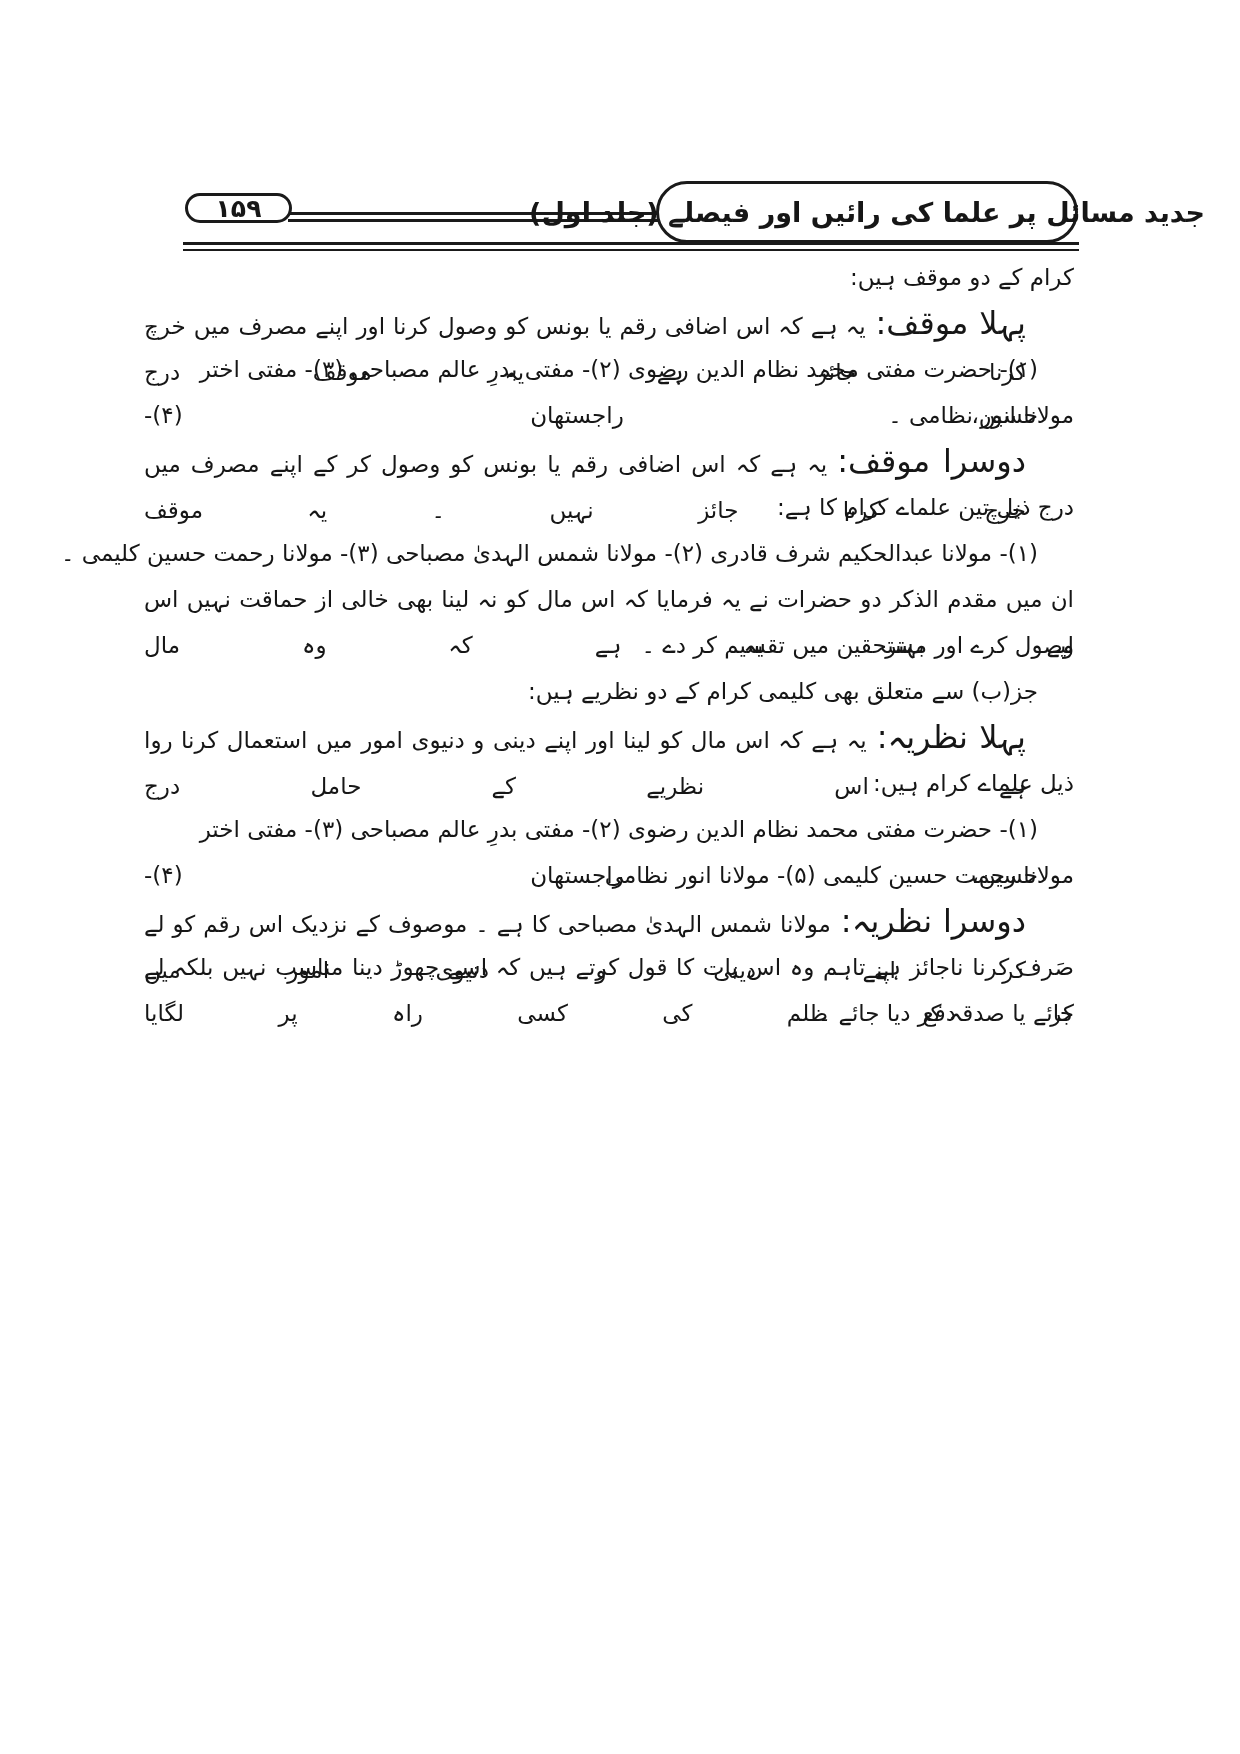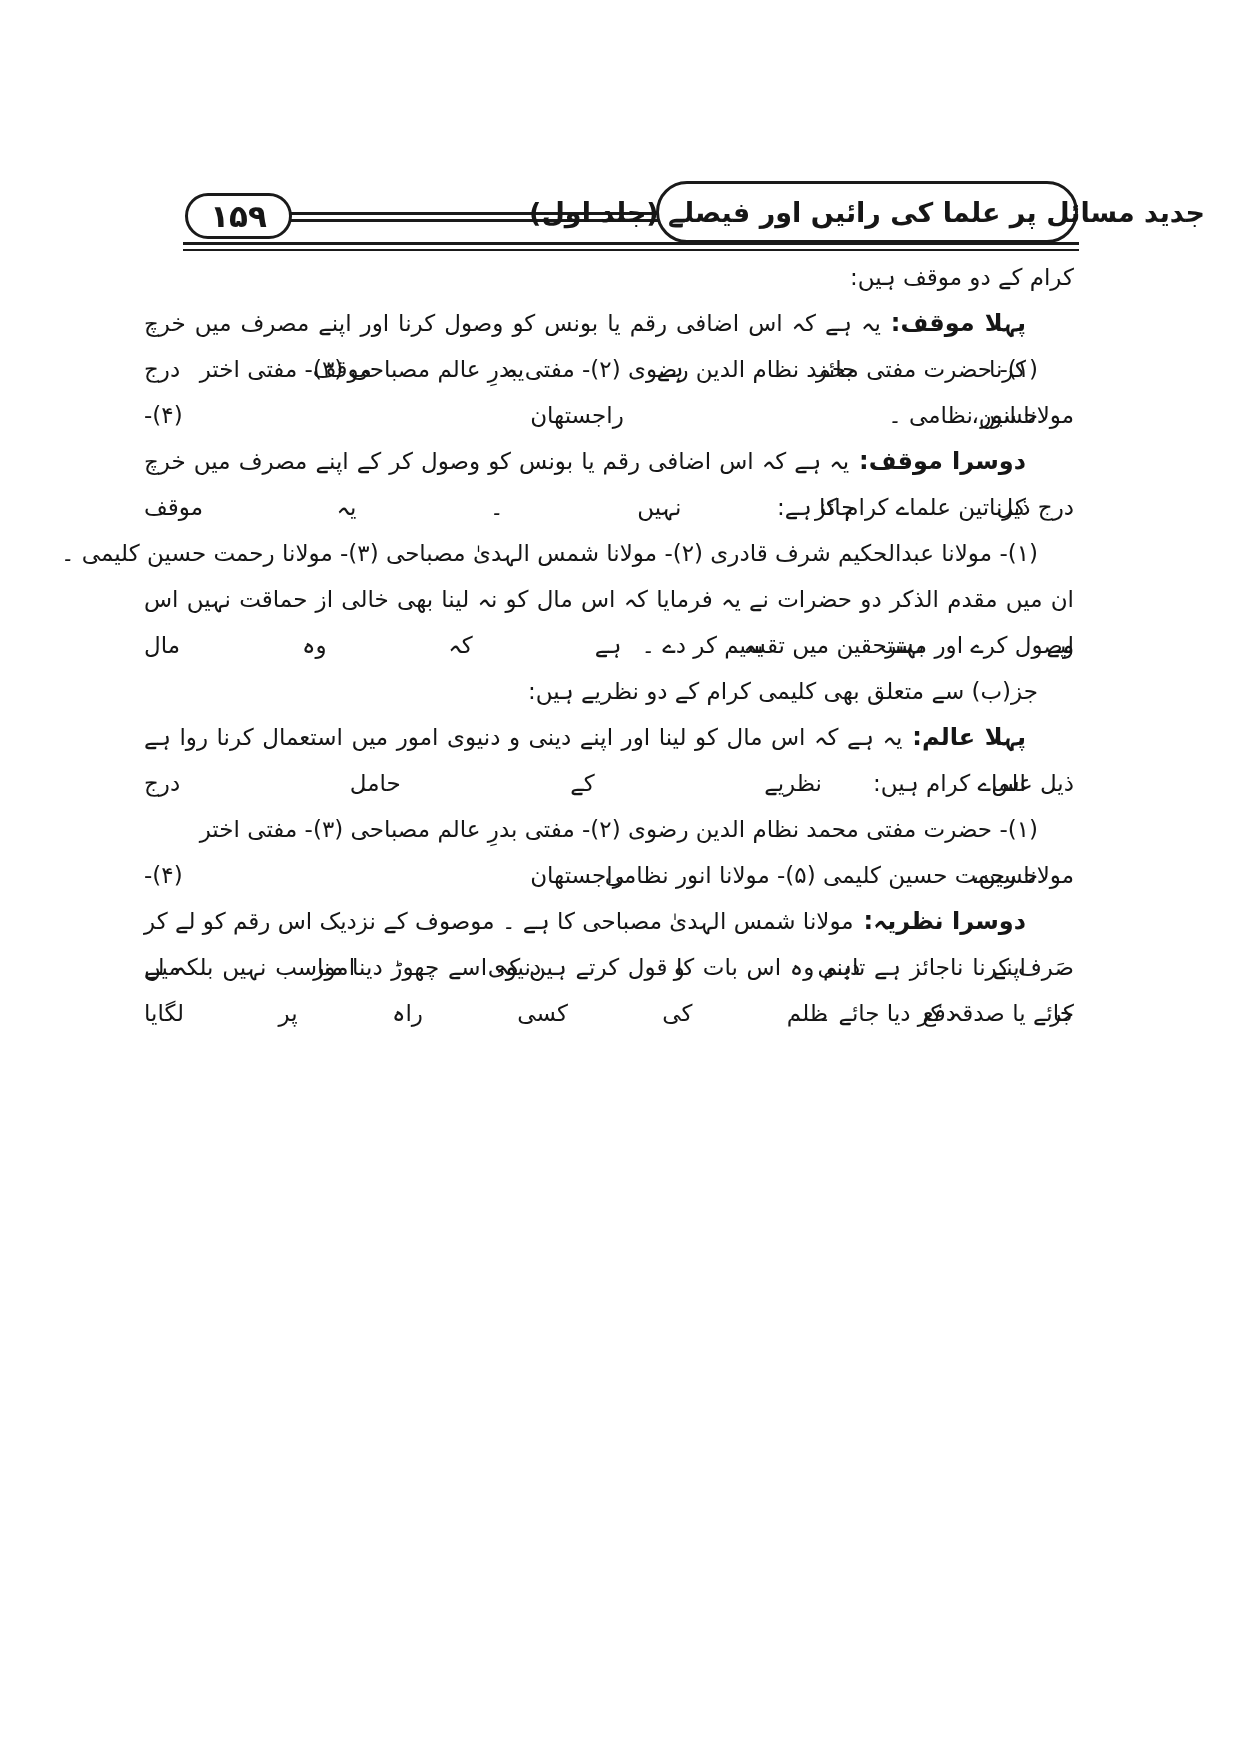--- a/index.html
+++ b/index.html
@@ -23,23 +23,23 @@
     box-sizing: border-box;
     border: 3px solid #1a1a1a;
     background: #ffffff;
     display: flex;
     align-items: center;
     justify-content: center;
     direction: rtl;
   }
   #page-number-pill {
     left: 185px; top: 193px;
-    width: 107px; height: 46px;
+    width: 107px; height: 30px;
     border-radius: 23px;
-    font-size: 31px;
+    font-size: 25px;
     font-weight: 700;
     z-index: 3;
   }
   #header-title-pill {
     left: 656px; top: 181px;
     width: 422px; height: 62px;
     border-radius: 31px;
     font-size: 27px;
     font-weight: 700;
     z-index: 3;
@@ -78,22 +78,22 @@
     overflow: visible;
   }
   .text-line.justified {
     white-space: normal;
     text-align: justify;
     text-align-last: justify;
   }
   .text-line.indent-sm { padding-right: 36px; text-align: right; }
   .text-line.indent-md { padding-right: 48px; }
   .paragraph-lead {
-    font-weight: 700;
-    font-size: 24px;
+    font-weight: 400;
+    font-size: 32px;
     padding-left: 10px;
   }
 </style>
 </head>
 <body>
 
 <div id="page">
 
   <div id="header-connector"></div>
   <div id="page-number-pill" class="pill">
@@ -141,21 +141,21 @@
 
     <div class="text-line">
       <span>وصول کرے اور مستحقین میں تقسیم کر دے ۔</span>
     </div>
 
     <div class="text-line indent-sm">
       <span>جز(ب) سے متعلق بھی کلیمی کرام کے دو نظریے ہیں:</span>
     </div>
 
     <div class="text-line justified indent-md">
-      <span class="paragraph-lead">پہلا عالم:</span><span>یہ ہے کہ اس مال کو لینا اور اپنے دینی و دنیوی امور میں استعمال کرنا روا ہے اس نظریے کے حامل درج</span>
+      <span class="paragraph-lead">پہلا نظریہ:</span><span>یہ ہے کہ اس مال کو لینا اور اپنے دینی و دنیوی امور میں استعمال کرنا روا ہے اس نظریے کے حامل درج</span>
     </div>
 
     <div class="text-line">
       <span>ذیل علماے کرام ہیں:</span>
     </div>
 
     <div class="text-line justified indent-sm">
       <span>(۱)- حضرت مفتی محمد نظام الدین رضوی (۲)- مفتی بدرِ عالم مصباحی (۳)- مفتی اختر حسین، راجستھان (۴)-</span>
     </div>
 

